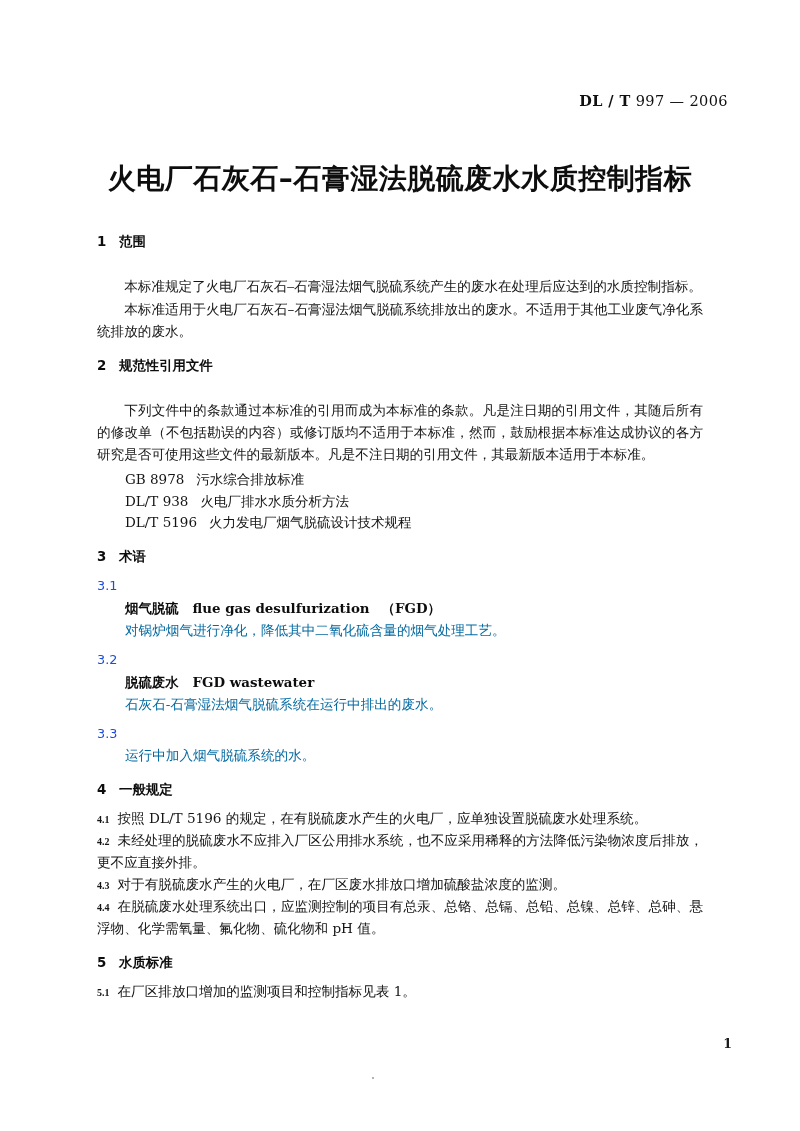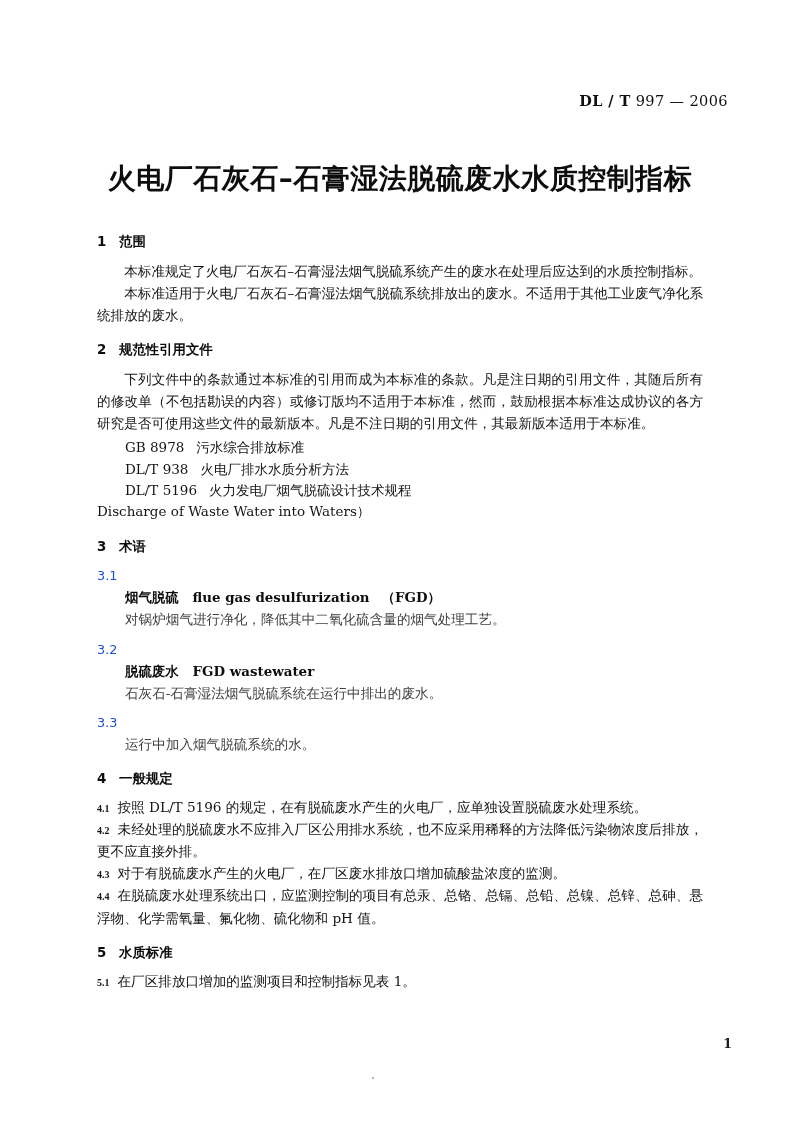--- a/index.html
+++ b/index.html
@@ -72,21 +72,22 @@
     line-height: 1.62;
     margin: 0;
     text-align: justify;
     text-justify: inter-ideograph;
     color: #141414;
   }
   .para.indent {
     text-indent: 2em;
   }
   .para.first-after-head {
-    margin-top: 8px;
+    margin-top: 24px;
+    font-family: Liberation Serif, serif;
   }
 
   
   .clause {
     font-size: 13.6px;
     line-height: 1.62;
     margin: 0;
     text-align: justify;
     text-justify: inter-ideograph;
     color: #141414;
@@ -142,21 +143,21 @@
   .term-title .en {
     margin-left: 14px;
   }
   .term-title .abbr {
     margin-left: 12px;
   }
   .term-def {
     font-size: 13.6px;
     margin: 1px 0 0 28px;
     line-height: 1.58;
-    color: #404040;
+    color: #0369a1;
   }
   .block-gap-md { height: 14px; }
 
   
   .page-num {
     position: absolute;
     top: 1036px;
     right: 68px;
     font-family: "DejaVu Serif", "Liberation Serif", serif;
     font-weight: 700;
@@ -208,21 +209,20 @@
       <li>
         <span class="ref-code">GB 8978</span><span>污水综合排放标准</span>
       </li>
       <li>
         <span class="ref-code">DL/T 938</span><span>火电厂排水水质分析方法</span>
       </li>
       <li>
         <span class="ref-code">DL/T 5196</span><span>火力发电厂烟气脱硫设计技术规程</span>
       </li>
       <li class="ref-long">
-        <span class="hang">Discharge of Waste Water into Waters）</span>
       </li>
     </ul>
 
     <div class="block-gap-md"></div>
 
     <p class="sec-head">
       <span class="num">3</span><span>术语</span>
     </p>
 
     <p class="term-num">3.1</p>

